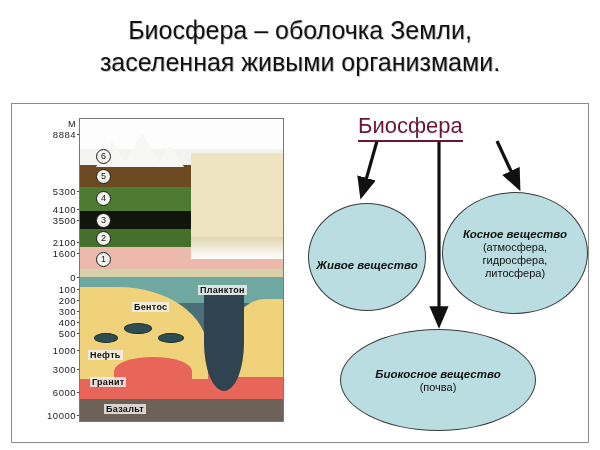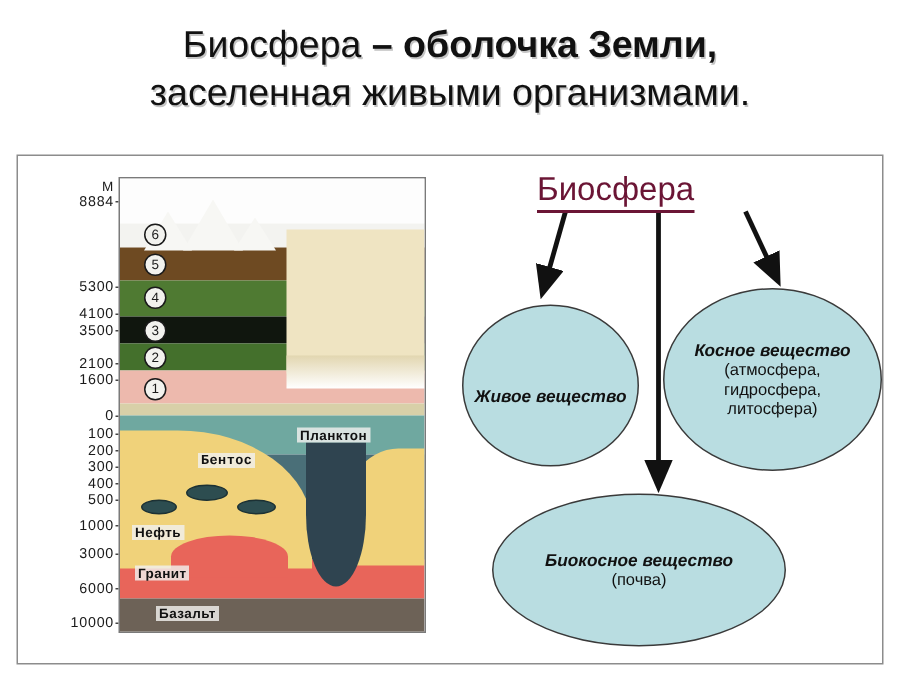--- a/index.html
+++ b/index.html
@@ -23,21 +23,21 @@
     width: 600px;
     text-align: center;
     font-family: "Liberation Sans", sans-serif;
     font-size: 25px;
     line-height: 32px;
     color: #111111;
     text-shadow: 1px 1px 0 rgba(150,150,150,0.55);
     letter-spacing: 0px;
   }
   #slide-title .ttl-line { display: block; white-space: nowrap; }
-  #slide-title .ttl-strong { font-weight: bold; }
+  #slide-title .ttl-strong { font-weight: normal; }
 
   
   #content-frame {
     position: absolute;
     left: 11px;
     top: 103px;
     width: 578px;
     height: 340px;
     border: 1px solid #8c8c8c;
     box-sizing: border-box;
@@ -255,21 +255,21 @@
     white-space: nowrap;
   }
   .node-head.wrap { white-space: normal; margin-top: 16px; }
   .node-sub {
     font-size: 11px;
     line-height: 13px;
   }
 
   #node-living   { left: 16px;  top: 97px;  width: 118px; height: 108px; }
   #node-inert    { left: 150px; top: 86px;  width: 146px; height: 122px; }
-  #node-bioinert { left: 36px;  top: 223px; width: 196px; height: 102px; }
+  #node-bioinert { left: 48px;  top: 223px; width: 196px; height: 102px; }
 </style>
 </head>
 <body>
 
 <div id="slide-title">
   <span class="ttl-line"><span>Биосфера </span><span class="ttl-strong">– оболочка Земли,</span></span>
   <span class="ttl-line">заселенная живыми организмами.</span>
 </div>
 
 <div id="content-frame"></div>
@@ -328,21 +328,21 @@
     <div class="oil-lens" id="oil3"></div>
 
     <div class="zone-num" style="top:30px;">6</div>
     <div class="zone-num" style="top:50px;">5</div>
     <div class="zone-num" style="top:72px;">4</div>
     <div class="zone-num" style="top:94px;">3</div>
     <div class="zone-num" style="top:112px;">2</div>
     <div class="zone-num" style="top:133px;">1</div>
 
     <div class="ill-label" style="left:118px; top:166px;">Планктон</div>
-    <div class="ill-label" style="left:52px;  top:183px;font-family:Liberation Mono, monospace;">Бентос</div>
+    <div class="ill-label" style="left:52px;  top:183px;">Бентос</div>
     <div class="ill-label" style="left:8px;   top:231px;text-align:center;">Нефть</div>
     <div class="ill-label" style="left:10px;  top:258px;">Гранит</div>
     <div class="ill-label" style="left:24px;  top:285px;">Базальт</div>
   </div>
 </div>
 
 <div id="diagram-panel">
 
   <svg id="diagram-svg" width="298" height="336" viewBox="0 0 298 336">
     <defs>

